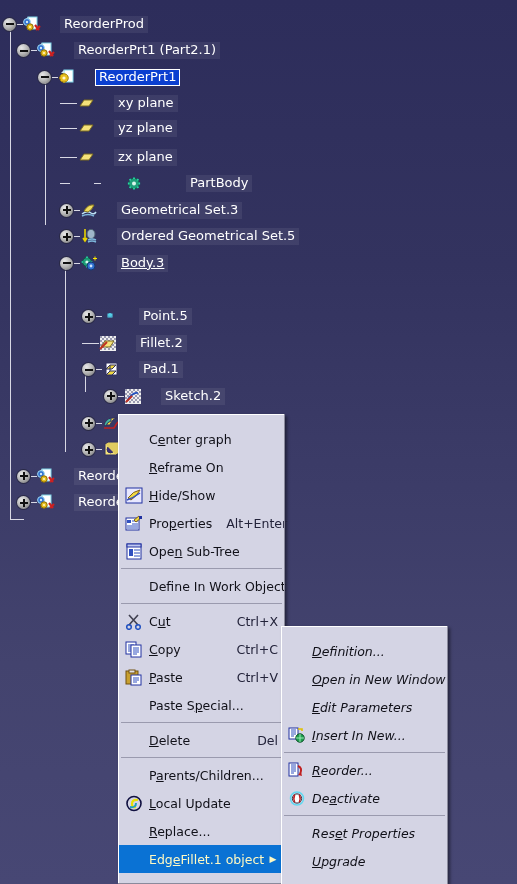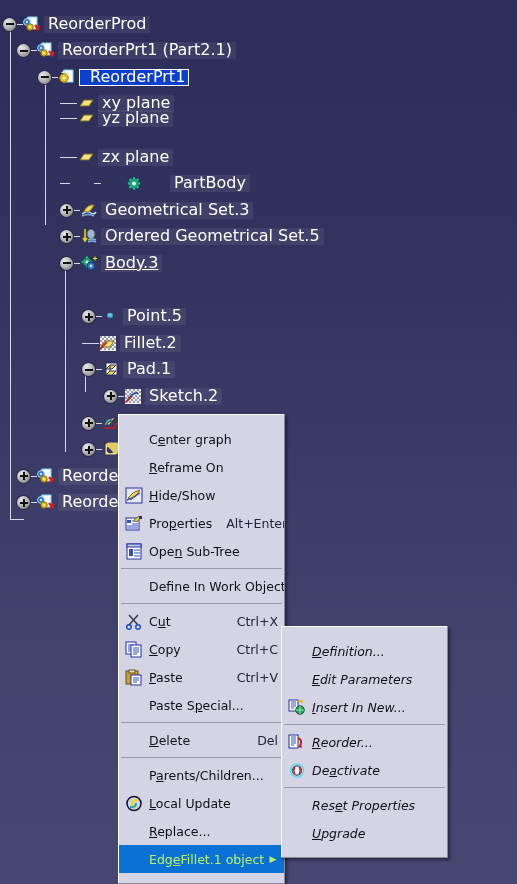--- a/index.html
+++ b/index.html
@@ -5,24 +5,24 @@
   html,body{margin:0;padding:0;}
   body{
     width:517px;height:884px;overflow:hidden;position:relative;
     font-family:"DejaVu Sans","Liberation Sans",sans-serif;
     background:linear-gradient(180deg,#2d2d5b 0%,#33335f 30%,#3c3c68 55%,#43436e 75%,#474774 100%);
   }
   
   #tree{position:absolute;left:0;top:0;width:310px;height:884px;}
   .node{position:absolute;height:22px;display:flex;align-items:center;white-space:nowrap;}
   .node .lbl{
-    font-size:16px;color:#ffffff;padding:1px 4px 2px 4px;
-    background:rgba(255,255,255,0.07);line-height:14px;
+    font-size:13px;color:#ffffff;padding:1px 4px 2px 4px;
+    background:rgba(255,255,255,0.07);line-height:14px;margin-left:16px;
   }
-  .node.sel .lbl{background:#0b3fd0;border:1px solid #ffffff;padding:0px 3px 1px 10px;}
+  .node.sel .lbl{background:#0b3fd0;border:1px solid #ffffff;padding:0px 3px 1px 3px;}
   .node.orange .lbl{background:#f07800;color:#ffffff;}
   .node.ul .lbl{text-decoration:underline;}
   
   .handle{
     width:13px;height:13px;border-radius:50%;
     background:radial-gradient(circle at 35% 30%,#e8e8e8 0%,#b9b9b9 45%,#6e6e6e 100%);
     position:relative;flex:0 0 auto;box-shadow:0 0 0 1px #2a2a46;
   }
   .handle::before{content:"";position:absolute;left:2.5px;top:5.5px;width:8px;height:2px;background:#101010;}
   .handle.plus::after{content:"";position:absolute;left:5.5px;top:2.5px;width:2px;height:8px;background:#101010;}
@@ -40,21 +40,21 @@
     box-shadow:2px 2px 3px rgba(0,0,0,0.45);
     font-size:12.5px;color:#101018;padding:10px 0;
   }
   .menu::after{content:"";position:absolute;right:-1px;bottom:-1px;left:-1px;top:-1px;
     border-right:1px solid #8a8a9c;border-bottom:1px solid #8a8a9c;pointer-events:none;}
   .mi{height:28px;display:flex;align-items:center;position:relative;padding:0 6px 0 4px;}
   .mi .mic{width:22px;height:20px;flex:0 0 auto;margin-right:4px;display:flex;align-items:center;justify-content:center;}
   .mi .mtx{flex:1 1 auto;white-space:nowrap;}
   .mi .macc{color:#23233a;padding-left:14px;white-space:nowrap;}
   .mi .arw{width:10px;text-align:center;font-size:9px;}
-  .mi.hl{background:#0a72d4;color:#bef264;}
+  .mi.hl{background:#0a72d4;color:#fef9c3;}
   .sep{height:1px;background:#9a9aae;margin:3px 2px;}
   u.ak{text-decoration:underline;}
 </style>
 </head>
 <body>
 
 <div id="tree">
     <div class="vline" style="left:10px;top:22px;height:497px;"></div>
     <div class="vline" style="left:45px;top:75px;height:150px;"></div>
     <div class="vline" style="left:65px;top:262px;height:190px;"></div>
@@ -109,21 +109,21 @@
     <div class="node" style="left:60px;top:92.80000000000001px;">
       <span class="stub"></span>
       <span class="dash"></span>
       <span class="ic">
         <svg width="18" height="17" viewBox="0 0 18 17">
           <path d="M3 11 L7 5 L16 5 L12 11 Z" fill="#f5e27a" stroke="#7a6a20"></path>
         </svg>
       </span>
       <span class="lbl">xy plane</span>
     </div>
-    <div class="node" style="left:60px;top:107px;">
+    <div class="node" style="left:60px;top:117px;">
       <span class="stub"></span>
       <span class="dash"></span>
       <span class="ic">
         <svg width="18" height="17" viewBox="0 0 18 17">
           <path d="M3 11 L7 5 L16 5 L12 11 Z" fill="#f5e27a" stroke="#7a6a20"></path>
         </svg>
       </span>
       <span class="lbl">yz plane</span>
     </div>
     <div class="node" style="left:60px;top:146px;">
@@ -475,20 +475,24 @@
     </div>
   </div>
 
 <div class="menu" id="submenu" style="left:281px;top:626px;width:165px;font-style:italic;">
     <div class="mi">
       <span class="mic"></span>
       <span class="mtx"><u class="ak">D</u>efinition...</span>
     </div>
     <div class="mi">
       <span class="mic"></span>
+      <span class="mtx"><u class="ak">O</u>pen in New Window</span>
+    </div>
+    <div class="mi">
+      <span class="mic"></span>
       <span class="mtx"><u class="ak">E</u>dit Parameters</span>
     </div>
     <div class="mi">
       <span class="mic">
         <svg width="18" height="17" viewBox="0 0 18 17">
           <rect x="1" y="1" width="9" height="11" fill="#ffffff" stroke="#2030a0"></rect>
           <path d="M3 3 h5 M3 5 h5 M3 7 h5 M3 9 h3" stroke="#3050c0"></path>
           <path d="M10 2 l4 0 l0 2" stroke="#e0c000" stroke-width="1.6" fill="none"></path>
           <circle cx="12" cy="11" r="4.2" fill="#20a050" stroke="#0c5028"></circle>
           <path d="M8 11 h8 M12 7 v8" stroke="#a8f0c0" stroke-width="0.9"></path>

